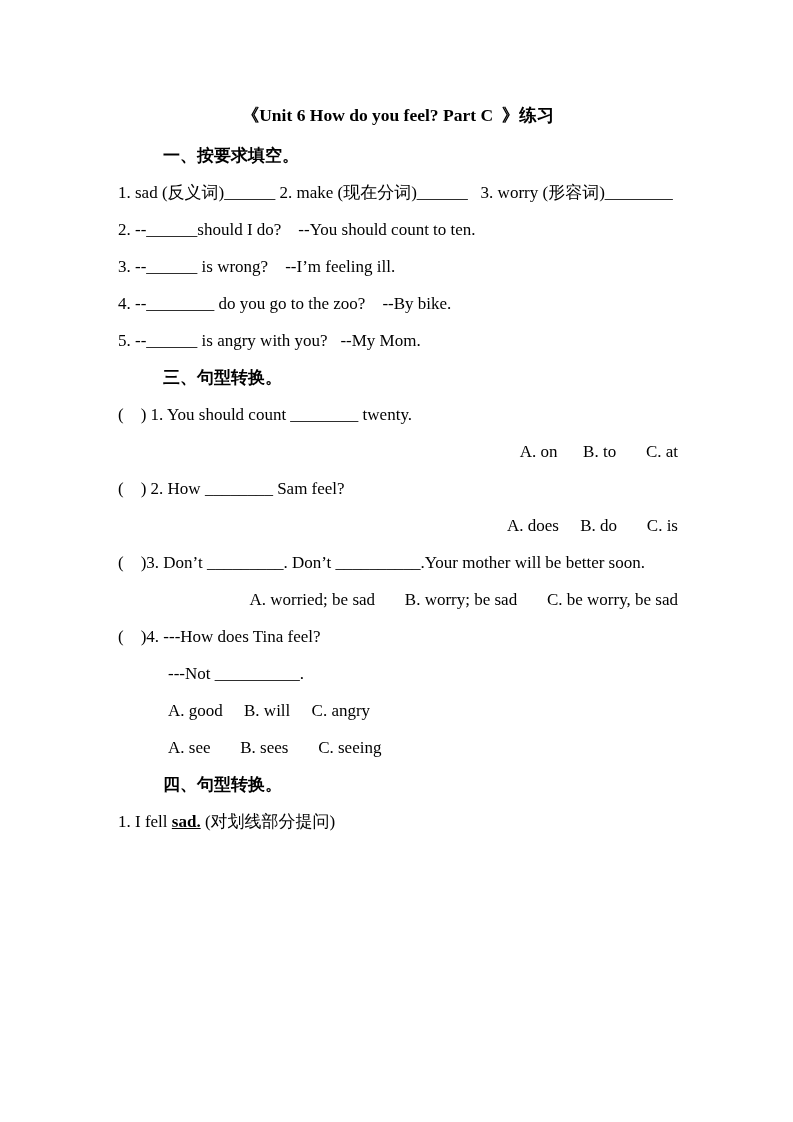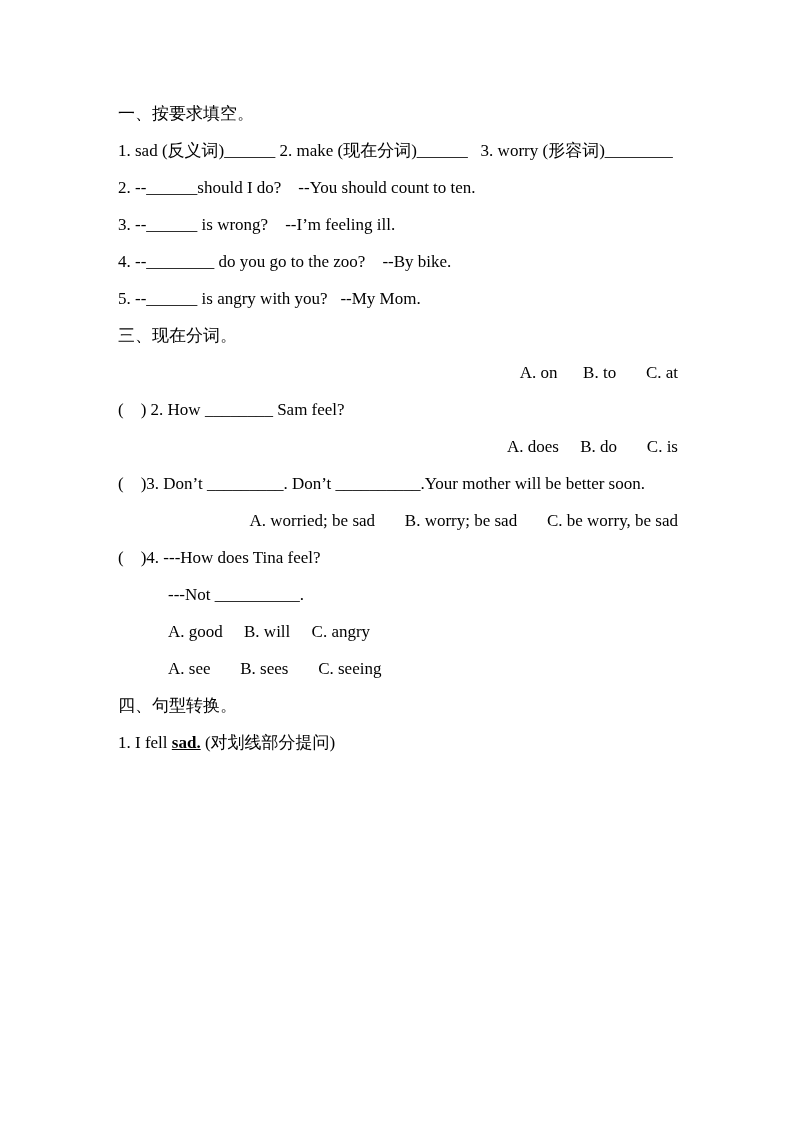--- a/index.html
+++ b/index.html
@@ -26,38 +26,41 @@
     font-size: 17.5px;
     margin-bottom: 18px;
     white-space: pre-wrap;
   }
   .line {
     white-space: pre-wrap;
     line-height: 22px;
     margin-bottom: 15px;
   }
   .section {
-    font-weight: normal;
+    font-weight: bold;
+    margin-left: 45px;
   }
   .indent-1 { padding-left: 34px; text-align: right; }
   .indent-2 { padding-left: 50px; }
   .u { text-decoration: underline; font-weight: bold; }
 </style>
 </head>
 <body>
 
 <div class="page">
+  <div class="title">《Unit 6 How do you feel? Part C  》练习</div>
   <div>
       <div class="line section"><span>一、按要求填空。</span></div>
       <div class="line"><span>1. sad (反义词)______ 2. make (现在分词)______   3. worry (形容词)________</span></div>
       <div class="line"><span>2. --______should I do?    --You should count to ten.</span></div>
       <div class="line"><span>3. --______ is wrong?    --I’m feeling ill.</span></div>
       <div class="line"><span>4. --________ do you go to the zoo?    --By bike.</span></div>
       <div class="line"><span>5. --______ is angry with you?   --My Mom.</span></div>
-      <div class="line section"><span>三、现在分词。</span></div>
+      <div class="line section"><span>三、句型转换。</span></div>
+      <div class="line"><span>(    ) 1. You should count ________ twenty.</span></div>
       <div class="line indent-1"><span>A. on      B. to       C. at</span></div>
       <div class="line"><span>(    ) 2. How ________ Sam feel?</span></div>
       <div class="line indent-1"><span>A. does     B. do       C. is</span></div>
       <div class="line"><span>(    )3. Don’t _________. Don’t __________.Your mother will be better soon.</span></div>
       <div class="line indent-1"><span>A. worried; be sad       B. worry; be sad       C. be worry, be sad</span></div>
       <div class="line"><span>(    )4. ---How does Tina feel?</span></div>
       <div class="line indent-2"><span>---Not __________.</span></div>
       <div class="line indent-2"><span>A. good     B. will     C. angry</span></div>
       <div class="line indent-2"><span>A. see       B. sees       C. seeing</span></div>
       <div class="line section"><span>四、句型转换。</span></div>

